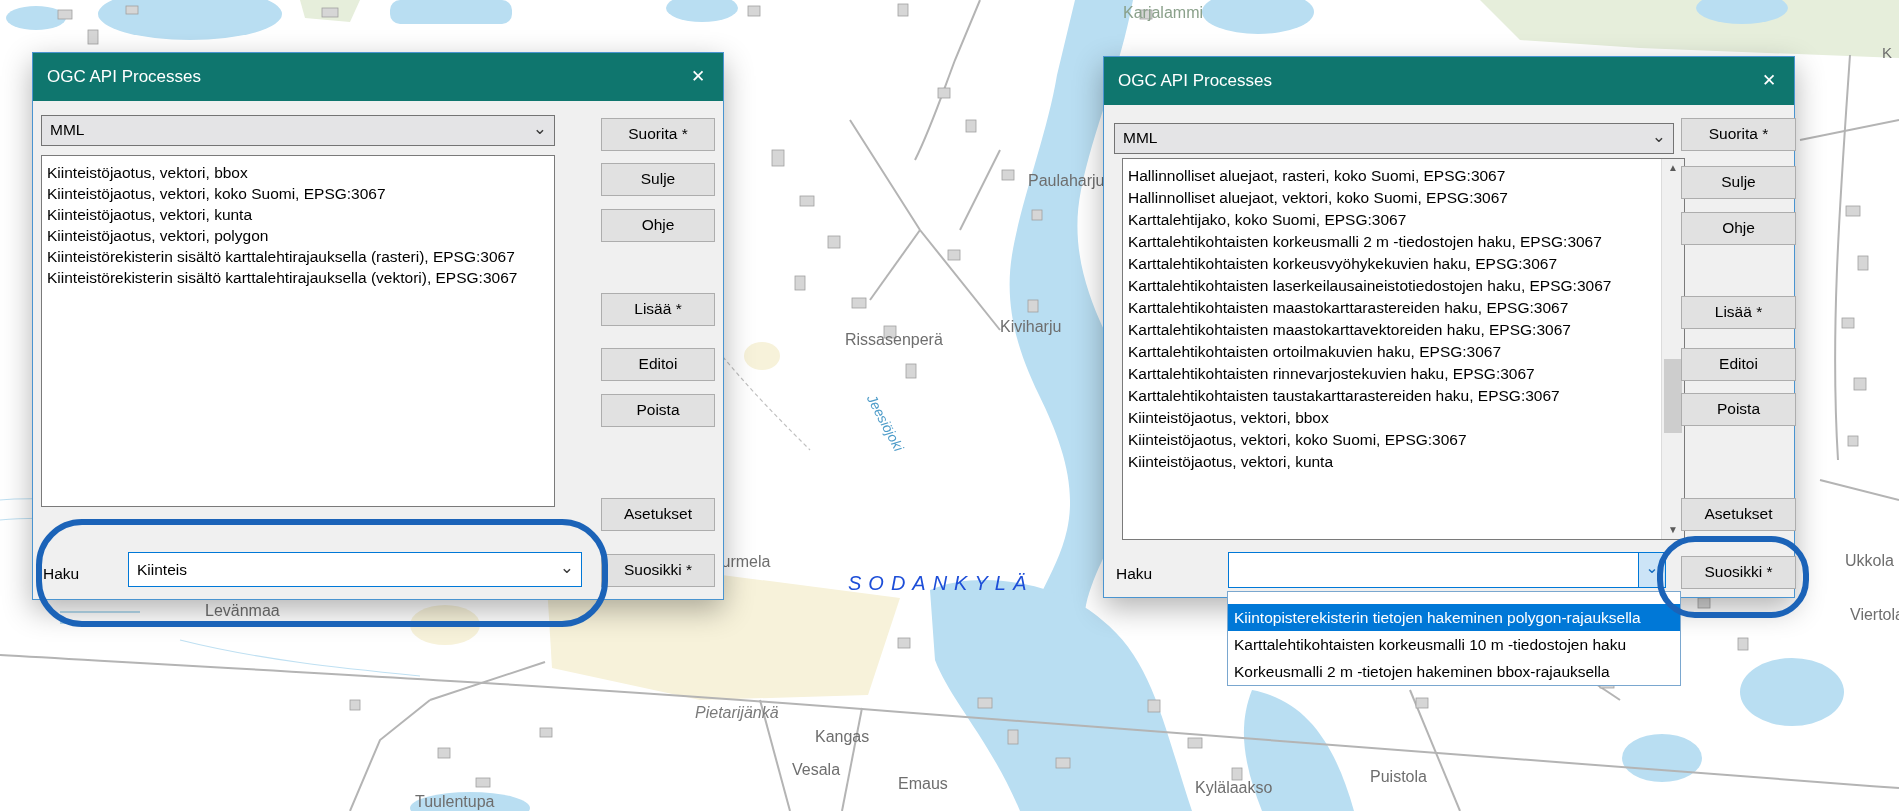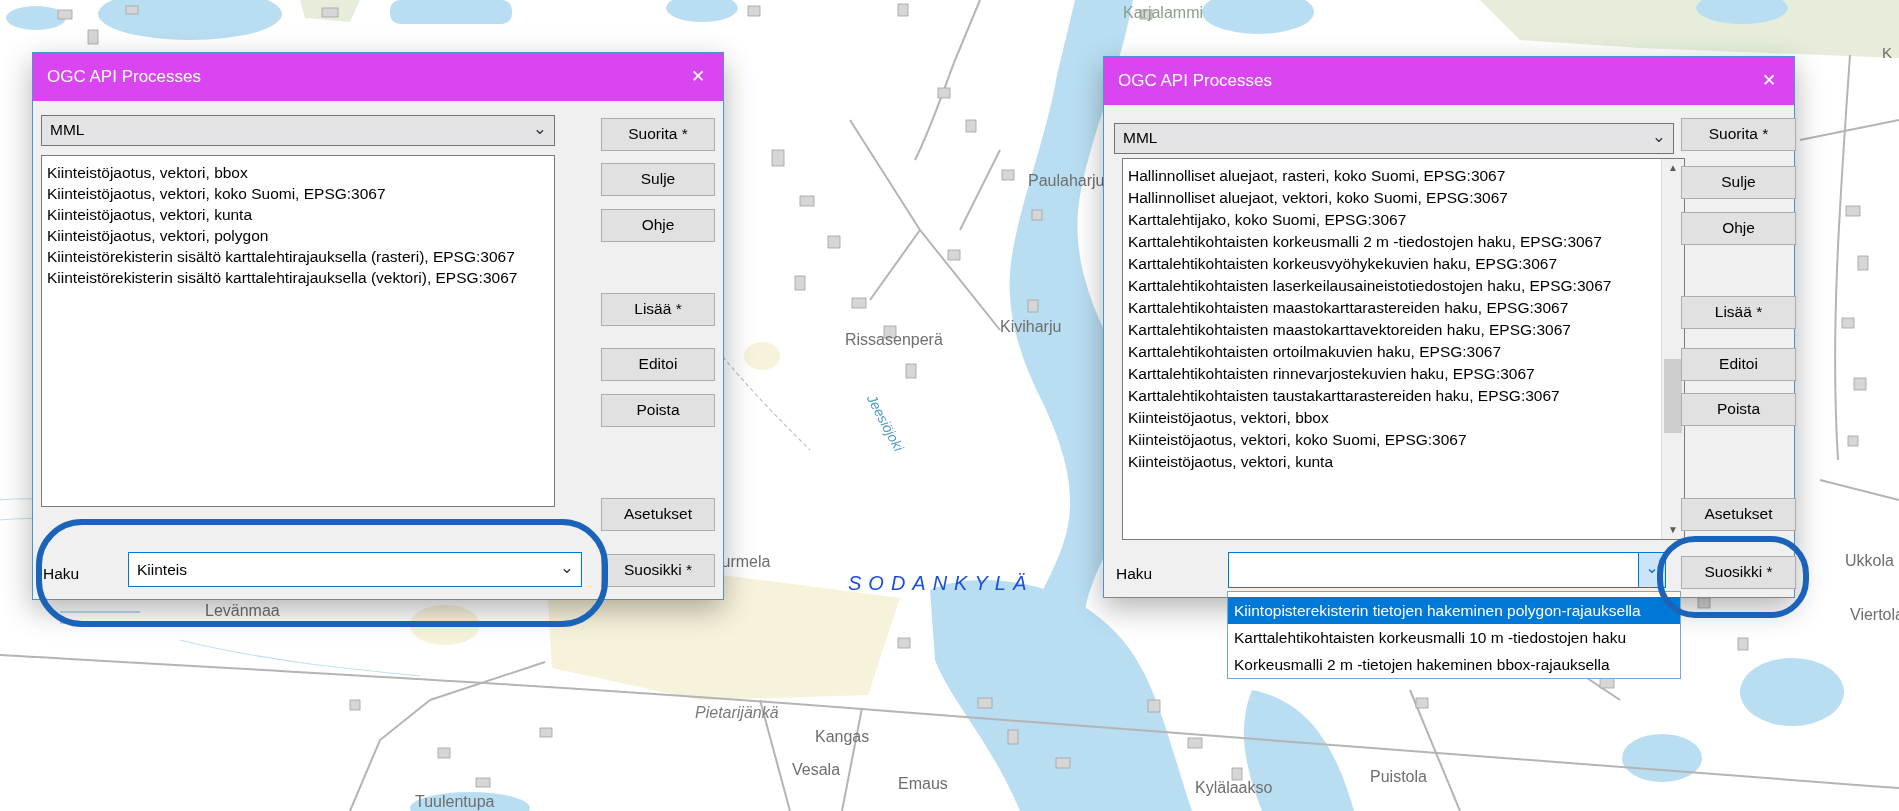--- a/index.html
+++ b/index.html
@@ -7,21 +7,21 @@
           font-family:"Liberation Sans","DejaVu Sans",sans-serif;font-size:15.5px;color:#000;}
   #mapsvg{position:absolute;left:0;top:0;z-index:0;}
   .mlabel{position:absolute;z-index:1;color:#6e6e6e;font-size:16px;white-space:nowrap;}
   .mlabel.green{color:#8aa08a;}
   .mlabel.city{font-size:20px;letter-spacing:7px;color:#1d4ed8;font-style:italic;}
   .mlabel.water{color:#4e9cc9;font-style:italic;transform:rotate(62deg);transform-origin:left top;font-size:14px;}
   .mlabel.marsh{font-style:italic;color:#7a7a7a;}
 
   .dialog{position:absolute;width:690px;background:#f0f0f0;border:1px solid #4a94d0;z-index:2;
           box-shadow:0 10px 28px rgba(0,0,0,.30);}
-  .titlebar{position:absolute;left:0;top:0;right:0;height:48px;background:#d946ef;}
+  .titlebar{position:absolute;left:0;top:0;right:0;height:48px;background:#0f766e;}
   .title{position:absolute;left:14px;top:0;line-height:48px;font-size:17px;color:#fff;}
   .closebtn{position:absolute;right:0;top:0;width:50px;height:48px;line-height:48px;text-align:center;
             color:#fff;font-size:17px;cursor:default;}
   .combo{position:absolute;background:#e4e4e6;border:1px solid #747474;}
   .combo .val{position:absolute;left:8px;top:0;bottom:0;line-height:27px;}
   .chev{position:absolute;right:7px;top:50%;transform:translateY(-62%);font-size:17px;color:#3c3c3c;}
   .listbox{position:absolute;background:#fff;border:1px solid #7a7a7a;overflow:hidden;padding-top:6px;}
   .li{padding-left:5px;white-space:nowrap;overflow:hidden;}
   .dlg-left .li{line-height:21px;}
   .dlg-right .li{line-height:22px;width:537px;}
@@ -31,21 +31,21 @@
   .searchcombo input{position:absolute;left:0;top:0;width:100%;height:100%;border:none;outline:none;
        background:transparent;font:inherit;padding:0 26px 0 8px;box-sizing:border-box;}
   .hlabel{position:absolute;font-size:15.5px;}
   .scrollbar{position:absolute;right:0;top:0;bottom:0;width:22px;background:#f0f0f0;border-left:1px solid #dcdcdc;}
   .sb-up,.sb-down{position:absolute;left:0;right:0;height:18px;text-align:center;color:#5a5a5a;font-size:10px;line-height:18px;}
   .sb-up{top:0;} .sb-down{bottom:0;}
   .sb-thumb{position:absolute;left:2px;right:2px;top:200px;height:74px;background:#cdcdcd;}
   .ddchev{position:absolute;right:0;top:0;bottom:0;width:26px;background:#cce4f7;border-left:1px solid #0078d7;}
   .ddchev span{position:absolute;left:50%;top:50%;transform:translate(-50%,-62%);color:#1a6fc0;font-size:16px;}
   #dropdown{position:absolute;left:1227px;top:591px;width:452px;background:#fff;border:1px solid #7aa7cf;
-            padding-top:5px;z-index:3;}
+            padding-top:12px;z-index:3;}
   .ddi{height:27px;line-height:27px;padding-left:6px;white-space:nowrap;overflow:hidden;}
   .ddi.sel{background:#0078d7;color:#fff;}
   .annotation{position:absolute;border:6px solid #1b63b8;z-index:5;pointer-events:none;}
 </style>
 </head>
 <body>
 
 <div id="screen">
 
   <svg id="mapsvg" width="1899" height="811" viewBox="0 0 1899 811">

